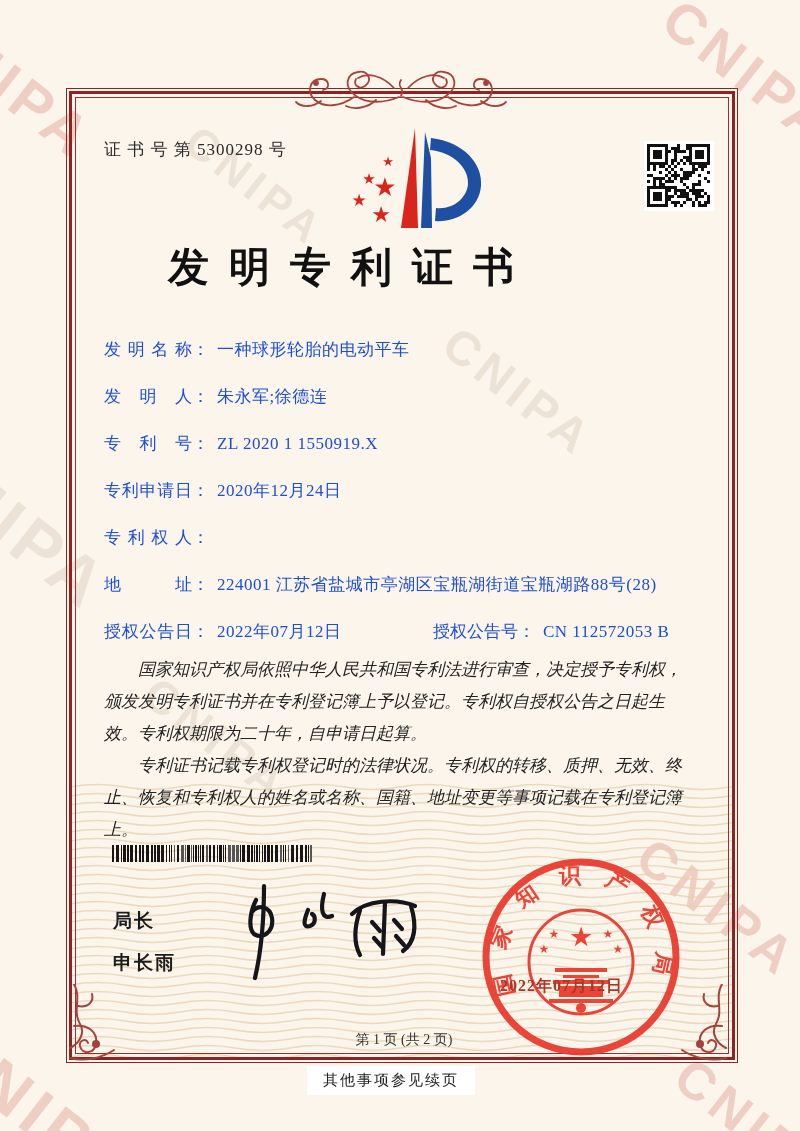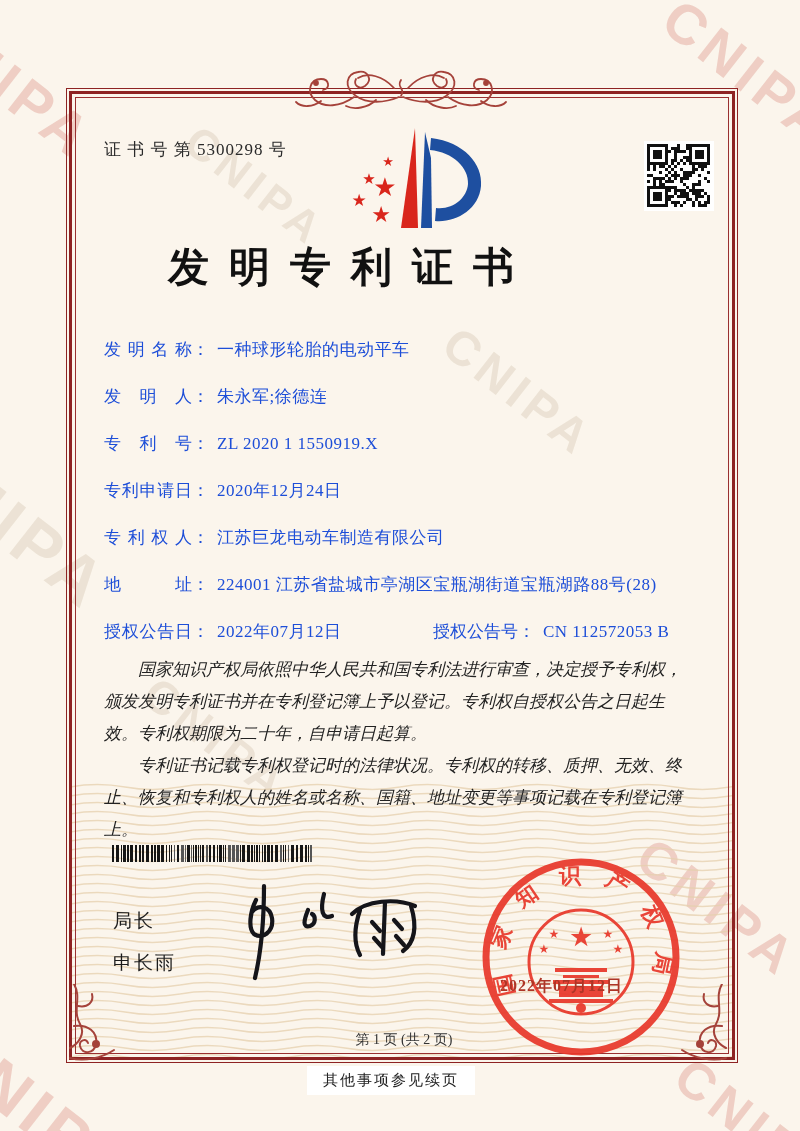--- a/index.html
+++ b/index.html
@@ -43,21 +43,21 @@
   .flabel2{flex:none;}
   .fvalue-addr{width:500px;}
 
   .body-text{position:absolute;left:104px;top:654px;width:594px;z-index:1;
              font-size:17px;line-height:1.88;color:#222;font-style:italic;font-family:Liberation Serif, serif;}
   .body-text p{margin:0;text-indent:2em;}
 
   .barcode{position:absolute;left:112px;top:845px;z-index:1;}
 
   .sig-block{position:absolute;left:113px;top:908px;z-index:1;
-             font-family:"Liberation Sans",sans-serif;font-weight:400;font-size:19px;color:#1c1c1c;}
+             font-family:"Liberation Sans",sans-serif;font-weight:700;font-size:19px;color:#1c1c1c;}
   .sig-block div{margin-bottom:16px;letter-spacing:2px;}
   .signature{position:absolute;left:220px;top:876px;z-index:2;}
 
   .seal{position:absolute;left:478px;top:850px;z-index:2;opacity:.93;}
   .seal-date{position:absolute;left:500px;top:976px;z-index:3;font-size:16px;font-weight:700;
              color:#ae3526;letter-spacing:1px;}
 
   .page-info{position:absolute;left:66px;top:1031px;width:676px;text-align:center;
              font-size:14px;color:#333;z-index:1;}
 
@@ -405,21 +405,20 @@
       <span class="fvalue">ZL 2020 1 1550919.X</span>
     </div>
     <div class="frow">
       <span class="flabel">专利申请日</span>
       <span class="fcolon">：</span>
       <span class="fvalue">2020年12月24日</span>
     </div>
     <div class="frow">
       <span class="flabel">专利权人</span>
       <span class="fcolon">：</span>
-      <span class="fvalue">江苏巨龙电动车制造有限公司</span>
     </div>
     <div class="frow frow-addr">
       <span class="flabel">地址</span>
       <span class="fcolon">：</span>
       <span class="fvalue fvalue-addr">224001 江苏省盐城市亭湖区宝瓶湖街道宝瓶湖路88号(28)</span>
     </div>
     <div class="frow">
       <span class="flabel">授权公告日</span>
       <span class="fcolon">：</span>
       <span class="fvalue fvalue-date">2022年07月12日</span>

